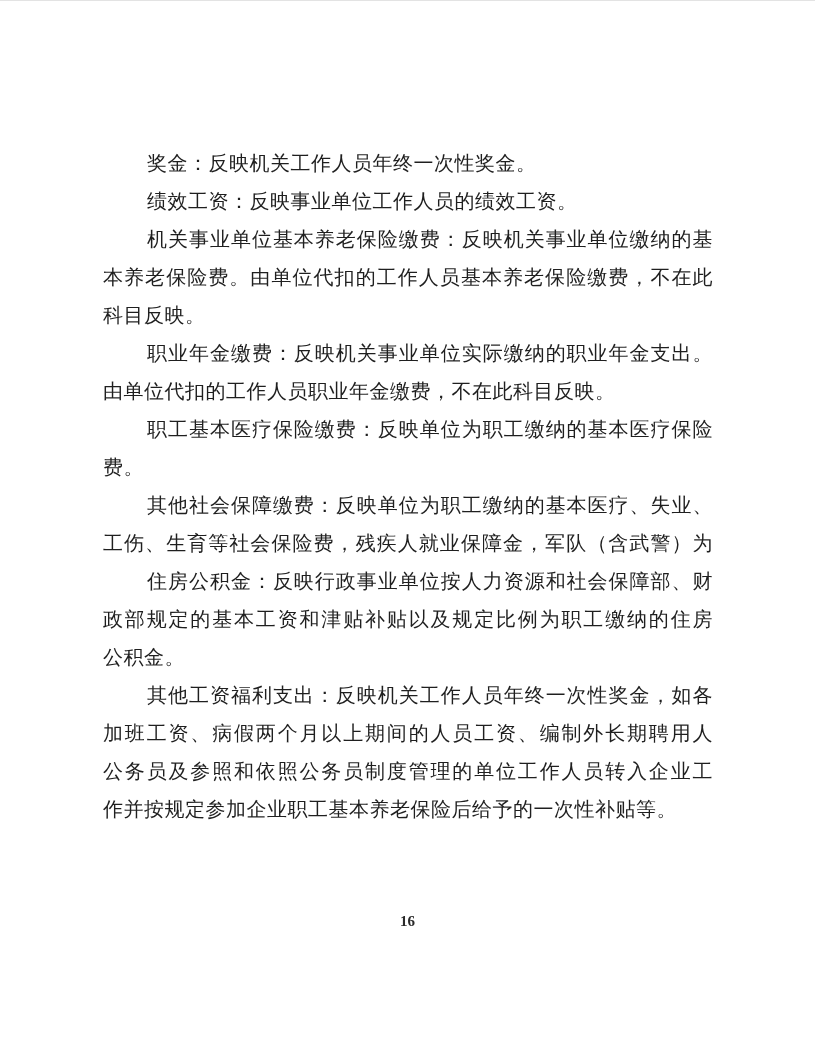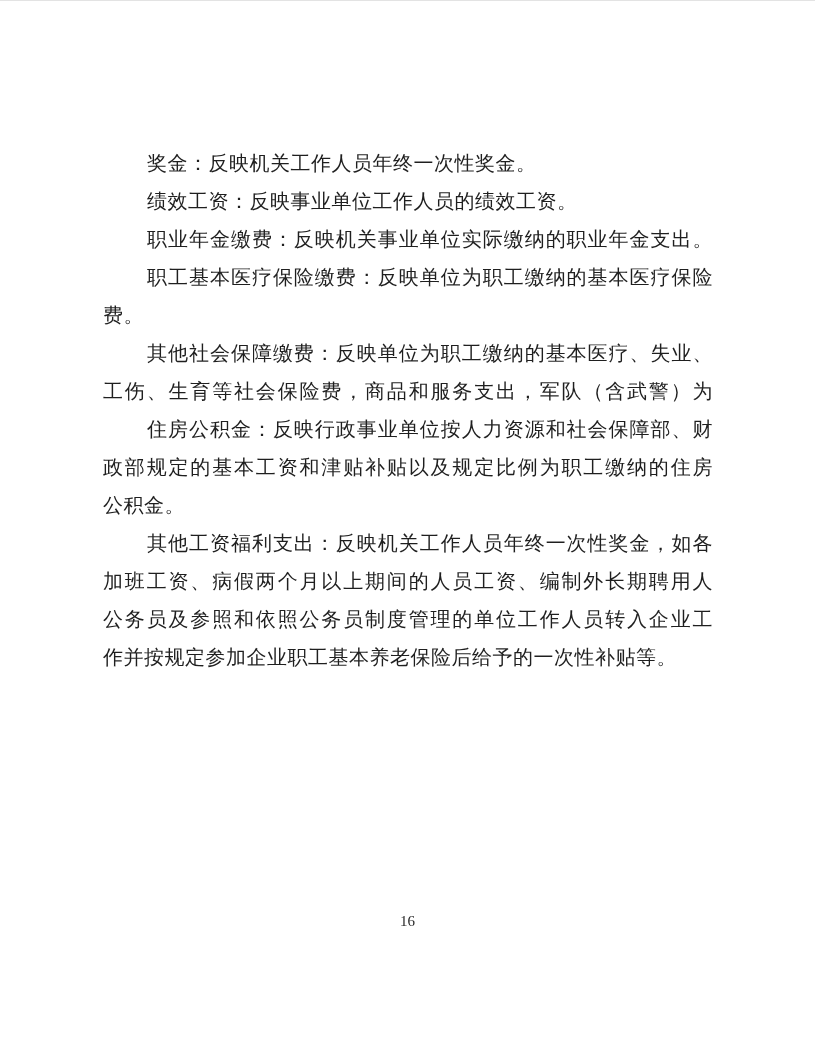--- a/index.html
+++ b/index.html
@@ -51,43 +51,50 @@
   .page-number {
     position: absolute;
     top: 909px;
     left: 0;
     width: 815px;
     text-align: center;
     font-size: 15px;
     line-height: 22px;
     color: #2a2a2a;
     font-family: "Liberation Serif", "DejaVu Serif", serif;
+    font-weight: bold;
   }
 </style>
 </head>
 <body>
 
 <div class="page">
   <div class="doc-body">
       <div class="paragraph">
         <div class="line indent">奖金：反映机关工作人员年终一次性奖金。</div>
       </div>
       <div class="paragraph">
         <div class="line indent">绩效工资：反映事业单位工作人员的绩效工资。</div>
       </div>
       <div class="paragraph">
+        <div class="line indent justify">机关事业单位基本养老保险缴费：反映机关事业单位缴纳的基</div>
+        <div class="line justify">本养老保险费。由单位代扣的工作人员基本养老保险缴费，不在此</div>
+        <div class="line">科目反映。</div>
+      </div>
+      <div class="paragraph">
         <div class="line indent justify">职业年金缴费：反映机关事业单位实际缴纳的职业年金支出。</div>
+        <div class="line">由单位代扣的工作人员职业年金缴费，不在此科目反映。</div>
       </div>
       <div class="paragraph">
         <div class="line indent justify">职工基本医疗保险缴费：反映单位为职工缴纳的基本医疗保险</div>
         <div class="line">费。</div>
       </div>
       <div class="paragraph">
         <div class="line indent justify">其他社会保障缴费：反映单位为职工缴纳的基本医疗、失业、</div>
-        <div class="line justify">工伤、生育等社会保险费，商品和服务支出，军队（含武警）为</div>
+        <div class="line justify">工伤、生育等社会保险费，残疾人就业保障金，军队（含武警）为</div>
       </div>
       <div class="paragraph">
         <div class="line indent justify">住房公积金：反映行政事业单位按人力资源和社会保障部、财</div>
         <div class="line justify">政部规定的基本工资和津贴补贴以及规定比例为职工缴纳的住房</div>
         <div class="line">公积金。</div>
       </div>
       <div class="paragraph">
         <div class="line indent justify">其他工资福利支出：反映机关工作人员年终一次性奖金，如各种</div>
         <div class="line justify">加班工资、病假两个月以上期间的人员工资、编制外长期聘用人员，</div>
         <div class="line justify">公务员及参照和依照公务员制度管理的单位工作人员转入企业工</div>

